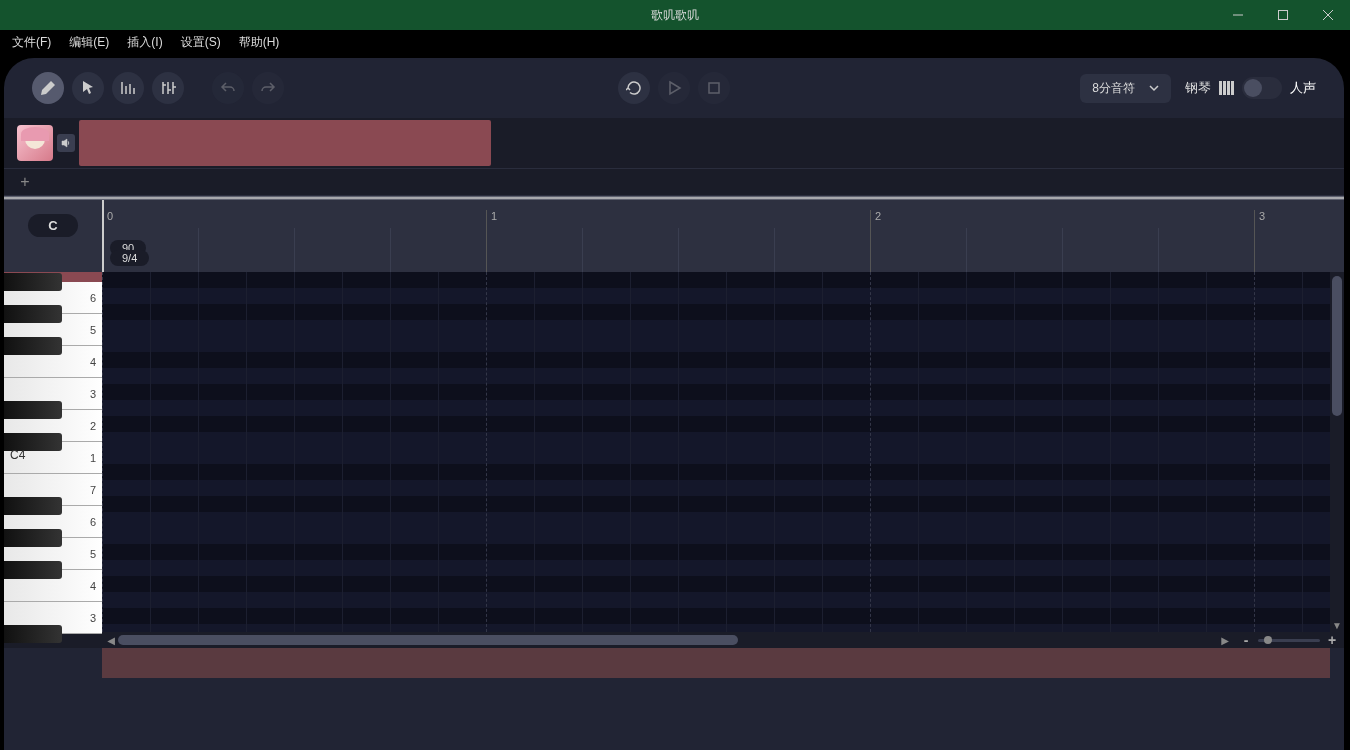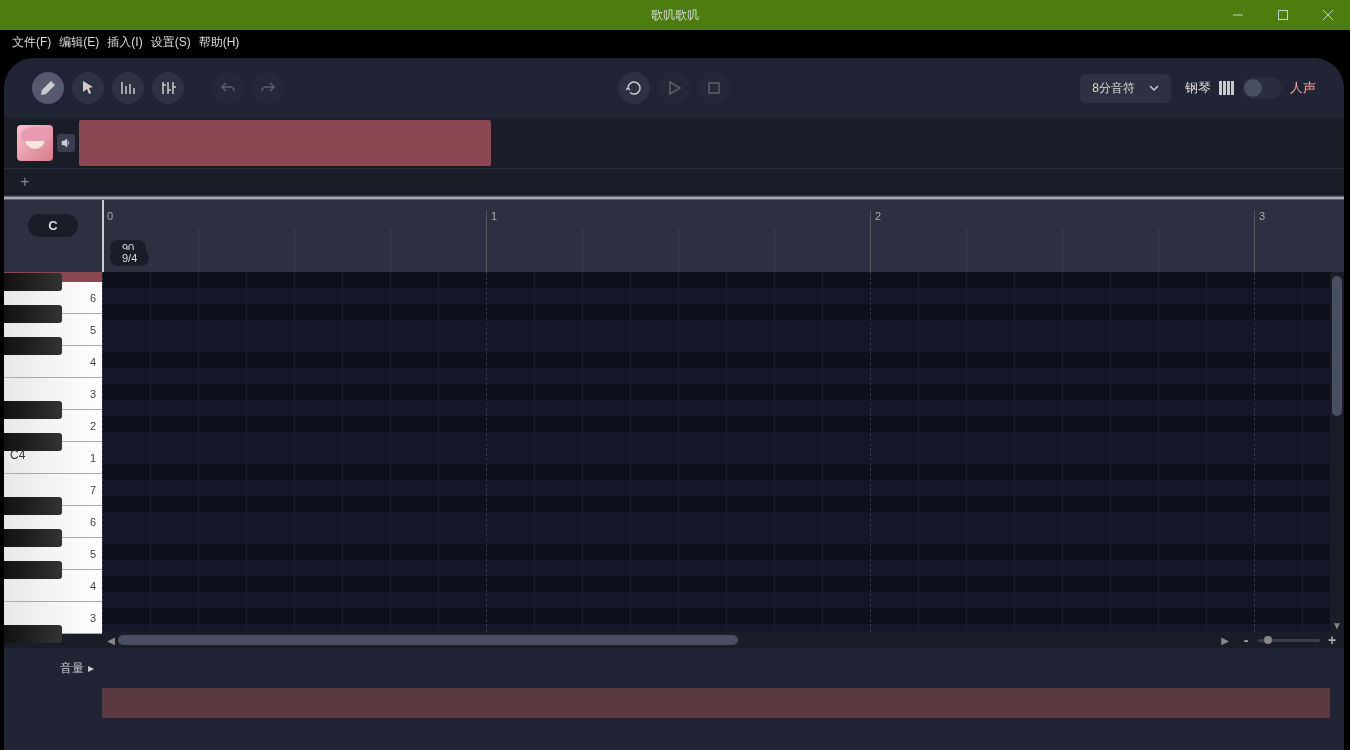--- a/index.html
+++ b/index.html
@@ -1,43 +1,43 @@
 <!DOCTYPE html>
 <html><head>
 <meta charset="utf-8">
 <style>
 * { margin: 0; padding: 0; box-sizing: border-box; }
 body { font-family: "Microsoft YaHei", sans-serif; background: #000; color: #ccc; font-size: 12px; overflow: hidden; width: 1350px; height: 750px; }
 
-.titlebar { height: 30px; background: #4d7c0f; display: flex; align-items: center; position: relative; }
+.titlebar { height: 30px; background: #14532d; display: flex; align-items: center; position: relative; }
 .title-text { position: absolute; left: 50%; transform: translateX(-50%); color: #ddd; font-size: 12px; }
 .win-controls { position: absolute; right: 0; display: flex; }
 .win-btn { width: 45px; height: 30px; display: flex; align-items: center; justify-content: center; color: #ccc; cursor: pointer; }
 
-.menubar { height: 24px; background: #000; display: flex; align-items: center; padding: 0 8px; }
+.menubar { height: 24px; background: #000; display: flex; align-items: center; padding: 0 8px; gap: 10px; }
 .menu-item { color: #ddd; font-size: 12px; cursor: pointer; padding: 2px 4px; }
 
 .workspace { position: absolute; top: 58px; left: 4px; right: 6px; bottom: 0; background: #212434; border-radius: 30px 30px 0 0; overflow: hidden; }
 
 .toolbar { height: 60px; display: flex; align-items: center; padding: 0 28px; }
 .tool-group { display: flex; gap: 8px; }
 .tool-btn { width: 32px; height: 32px; border-radius: 16px; background: #2d3142; display: flex; align-items: center; justify-content: center; cursor: pointer; }
 .tool-btn.active { background: #565a6e; }
 .tool-btn.disabled { opacity: 0.35; cursor: default; }
 .tool-btn svg { width: 16px; height: 16px; fill: #ccc; }
 
 .toolbar-center { display: flex; gap: 8px; position: absolute; left: 50%; transform: translateX(-50%); }
 .toolbar-right { margin-left: auto; display: flex; align-items: center; gap: 14px; }
 
 .quantize { background: #2d3142; border-radius: 6px; padding: 6px 12px; display: flex; align-items: center; gap: 14px; cursor: pointer; color: #ddd; }
 .quantize .chev { width: 10px; height: 10px; }
 
 .mode-toggle { display: flex; align-items: center; gap: 8px; }
 .mode-label { color: #ddd; font-size: 13px; }
-.mode-label.dim { color: #fca5a5; }
+.mode-label.dim { color: #ffffff; }
 .toggle-sw { width: 40px; height: 22px; background: #2a2d3d; border-radius: 11px; position: relative; cursor: pointer; }
 .toggle-sw::after { content: ''; position: absolute; left: 2px; top: 2px; width: 18px; height: 18px; background: #4a4e61; border-radius: 9px; }
 .piano-icon { display: inline-flex; gap: 1px; }
 .piano-icon span { width: 3px; height: 14px; background: #ccc; }
 
 .track-area { background: #1a1c28; }
 .track-row { height: 50px; display: flex; }
 .track-head { width: 75px; display: flex; align-items: center; justify-content: flex-end; padding-right: 4px; gap: 4px; }
 .avatar { width: 36px; height: 36px; border-radius: 4px; background: linear-gradient(135deg, #f8c3d0, #d67a8a); position: relative; overflow: hidden; }
 .avatar::before { content: ''; position: absolute; top: 4px; left: 8px; width: 20px; height: 20px; background: #f4e6d8; border-radius: 50%; }
@@ -375,28 +375,20 @@
       <div class="hscroll-thumb"></div>
       <div class="hscroll-arrow" style="position:absolute;right:2px">▶</div>
     </div>
     <div class="zoom-ctrl">
       <div class="zoom-btn">-</div>
       <div class="zoom-slider"></div>
       <div class="zoom-btn">+</div>
     </div>
   </div>
 
-  <div class="params">
-    <div class="params-left">
-      <span>音量</span>
-      <span>▸</span>
-    </div>
-    <div class="params-main"></div>
-    <div class="params-right"></div>
-  </div>
 
   <div class="bottom-clip">
     <div class="bottom-left"></div>
     <div class="bottom-main"></div>
     <div class="bottom-right"></div>
   </div>
 
 </div>
 
 </body></html>

